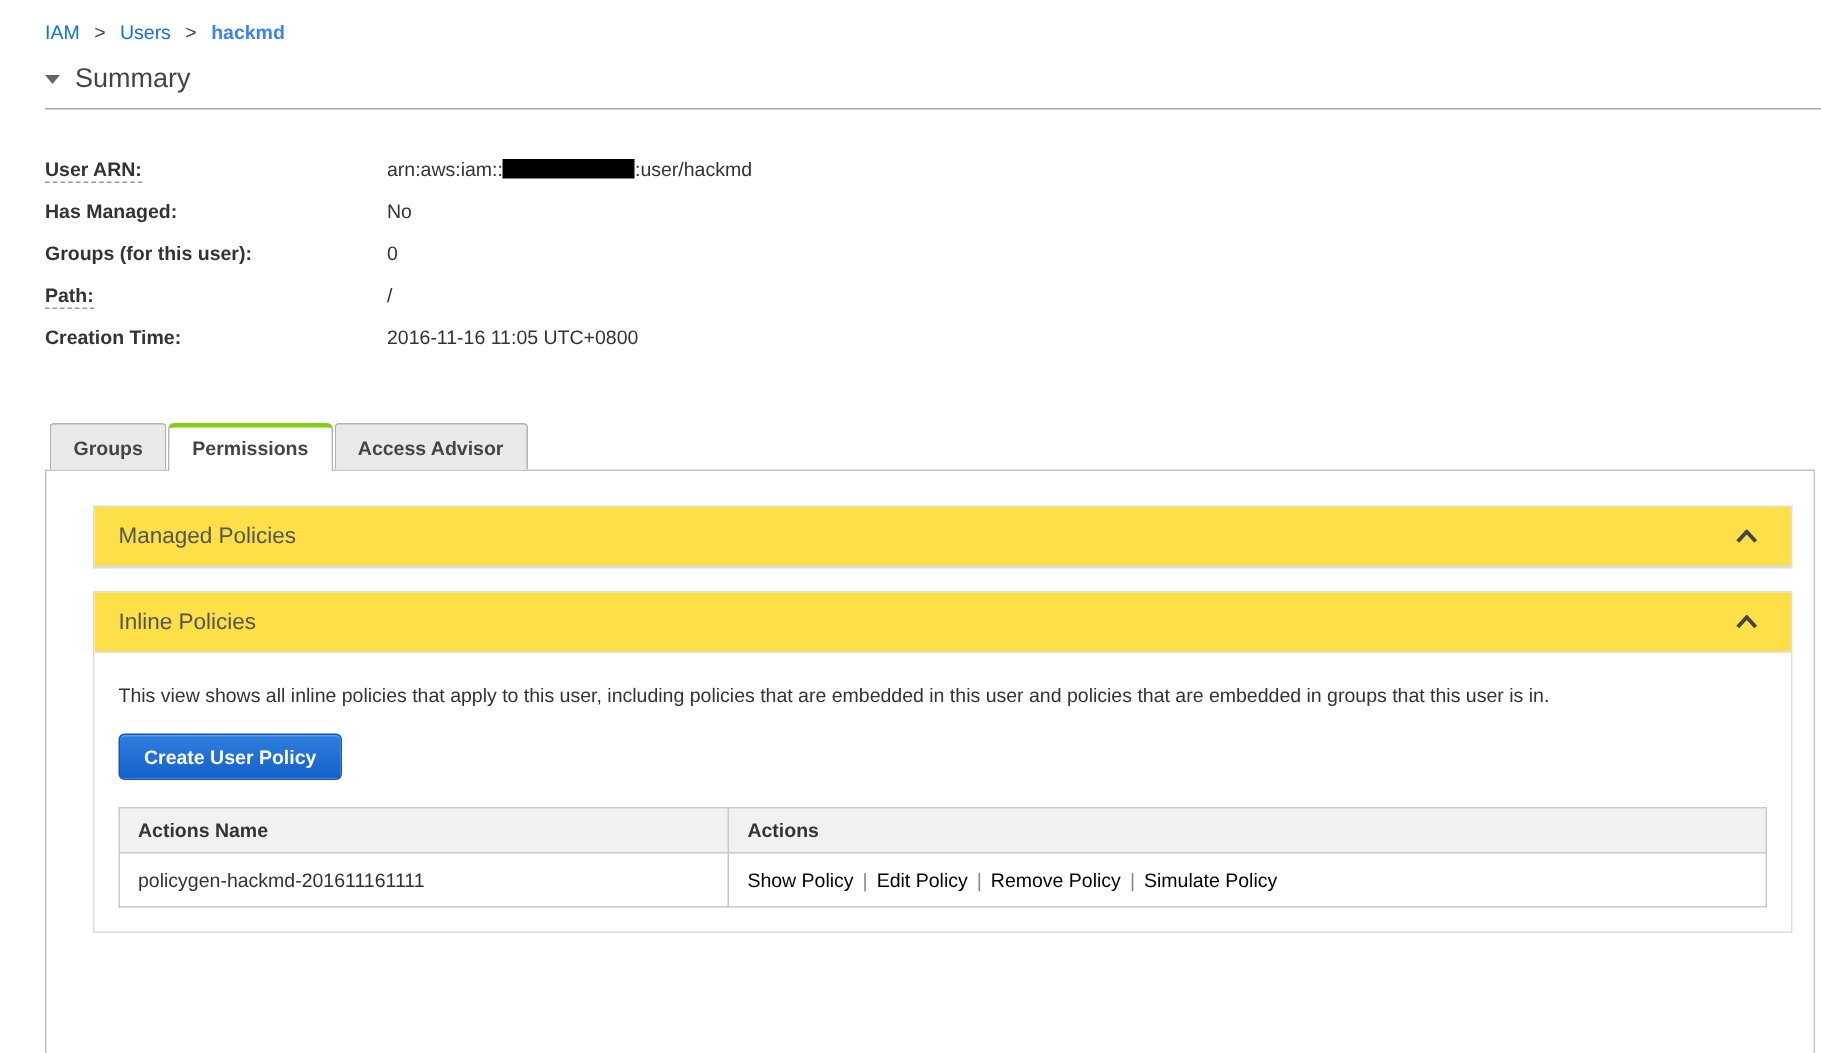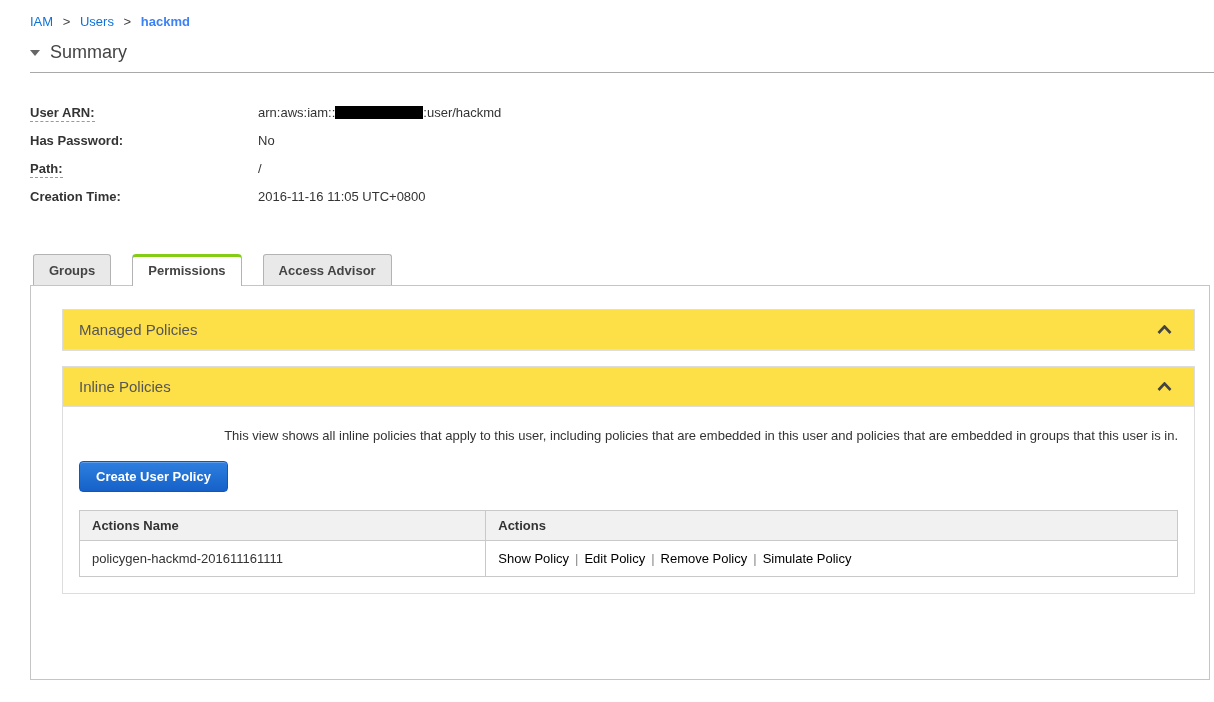--- a/index.html
+++ b/index.html
@@ -37,21 +37,21 @@
   hr.summary-rule { border: none; border-top: 1px solid #a9a9a9; margin: 9px 0 0 30px; }
 
   
   .summary-fields { margin: 25px 0 0 30px; }
   .srow { display: flex; align-items: center; height: 28px; }
   .slabel { width: 228px; font-weight: bold; color: #333; }
   .slabel.tip span { border-bottom: 1px dashed #999; padding-bottom: 1px; }
   .redacted { display: inline-block; width: 88px; height: 13px; background: #000; vertical-align: -2px; }
 
   
-  .tabs { display: flex; gap: 21px; margin: 44px 0 0 33px; position: relative; z-index: 2; }
+  .tabs { display: flex; gap: 1px; margin: 44px 0 0 33px; position: relative; z-index: 2; }
   .tab {
     background: #e9e9e9;
     border: 1px solid #b3b3b3; border-bottom: none;
     border-radius: 3px 3px 0 0;
     padding: 8px 15px 7px;
     font-weight: bold; color: #444;
     cursor: pointer;
     line-height: 15px;
   }
   .tab.active {
@@ -129,22 +129,26 @@
 <hr class="summary-rule">
 
 <div class="summary-fields">
   <div class="srow">
     <div class="slabel tip"><span>User ARN:</span></div>
     <div class="svalue">
       <span>arn:aws:iam::</span><span class="redacted"></span><span>:user/hackmd</span>
     </div>
   </div>
   <div class="srow">
-    <div class="slabel"><span>Has Password:</span></div>
+    <div class="slabel"><span>Has Managed:</span></div>
     <div class="svalue">No</div>
+  </div>
+  <div class="srow">
+    <div class="slabel"><span>Groups (for this user):</span></div>
+    <div class="svalue">0</div>
   </div>
   <div class="srow">
     <div class="slabel tip"><span>Path:</span></div>
     <div class="svalue">/</div>
   </div>
   <div class="srow">
     <div class="slabel"><span>Creation Time:</span></div>
     <div class="svalue">2016-11-16 11:05 UTC+0800</div>
   </div>
 </div>
@@ -171,21 +175,21 @@
   <div class="box">
     <div class="box-head">
       <span>Inline Policies</span>
       <span class="chev">
         <svg width="15" height="9" viewBox="0 0 15 9">
             <polyline points="1.5,8 7.5,1.5 13.5,8" fill="none" stroke="#444" stroke-width="2.6"></polyline>
           </svg>
       </span>
     </div>
     <div class="box-body">
-      <p style="margin-bottom:18px;text-align:right;">This view shows all inline policies that apply to this user, including policies that are embedded in this user and policies that are embedded in groups that this user is in.</p>
+      <p style="margin-bottom:18px;">This view shows all inline policies that apply to this user, including policies that are embedded in this user and policies that are embedded in groups that this user is in.</p>
       <span class="btn">Create User Policy</span>
 
       <table class="ptable" style="margin-top:18px;">
         <thead>
           <tr>
             <th>Actions Name</th>
             <th>Actions</th>
           </tr>
         </thead>
         <tbody>

